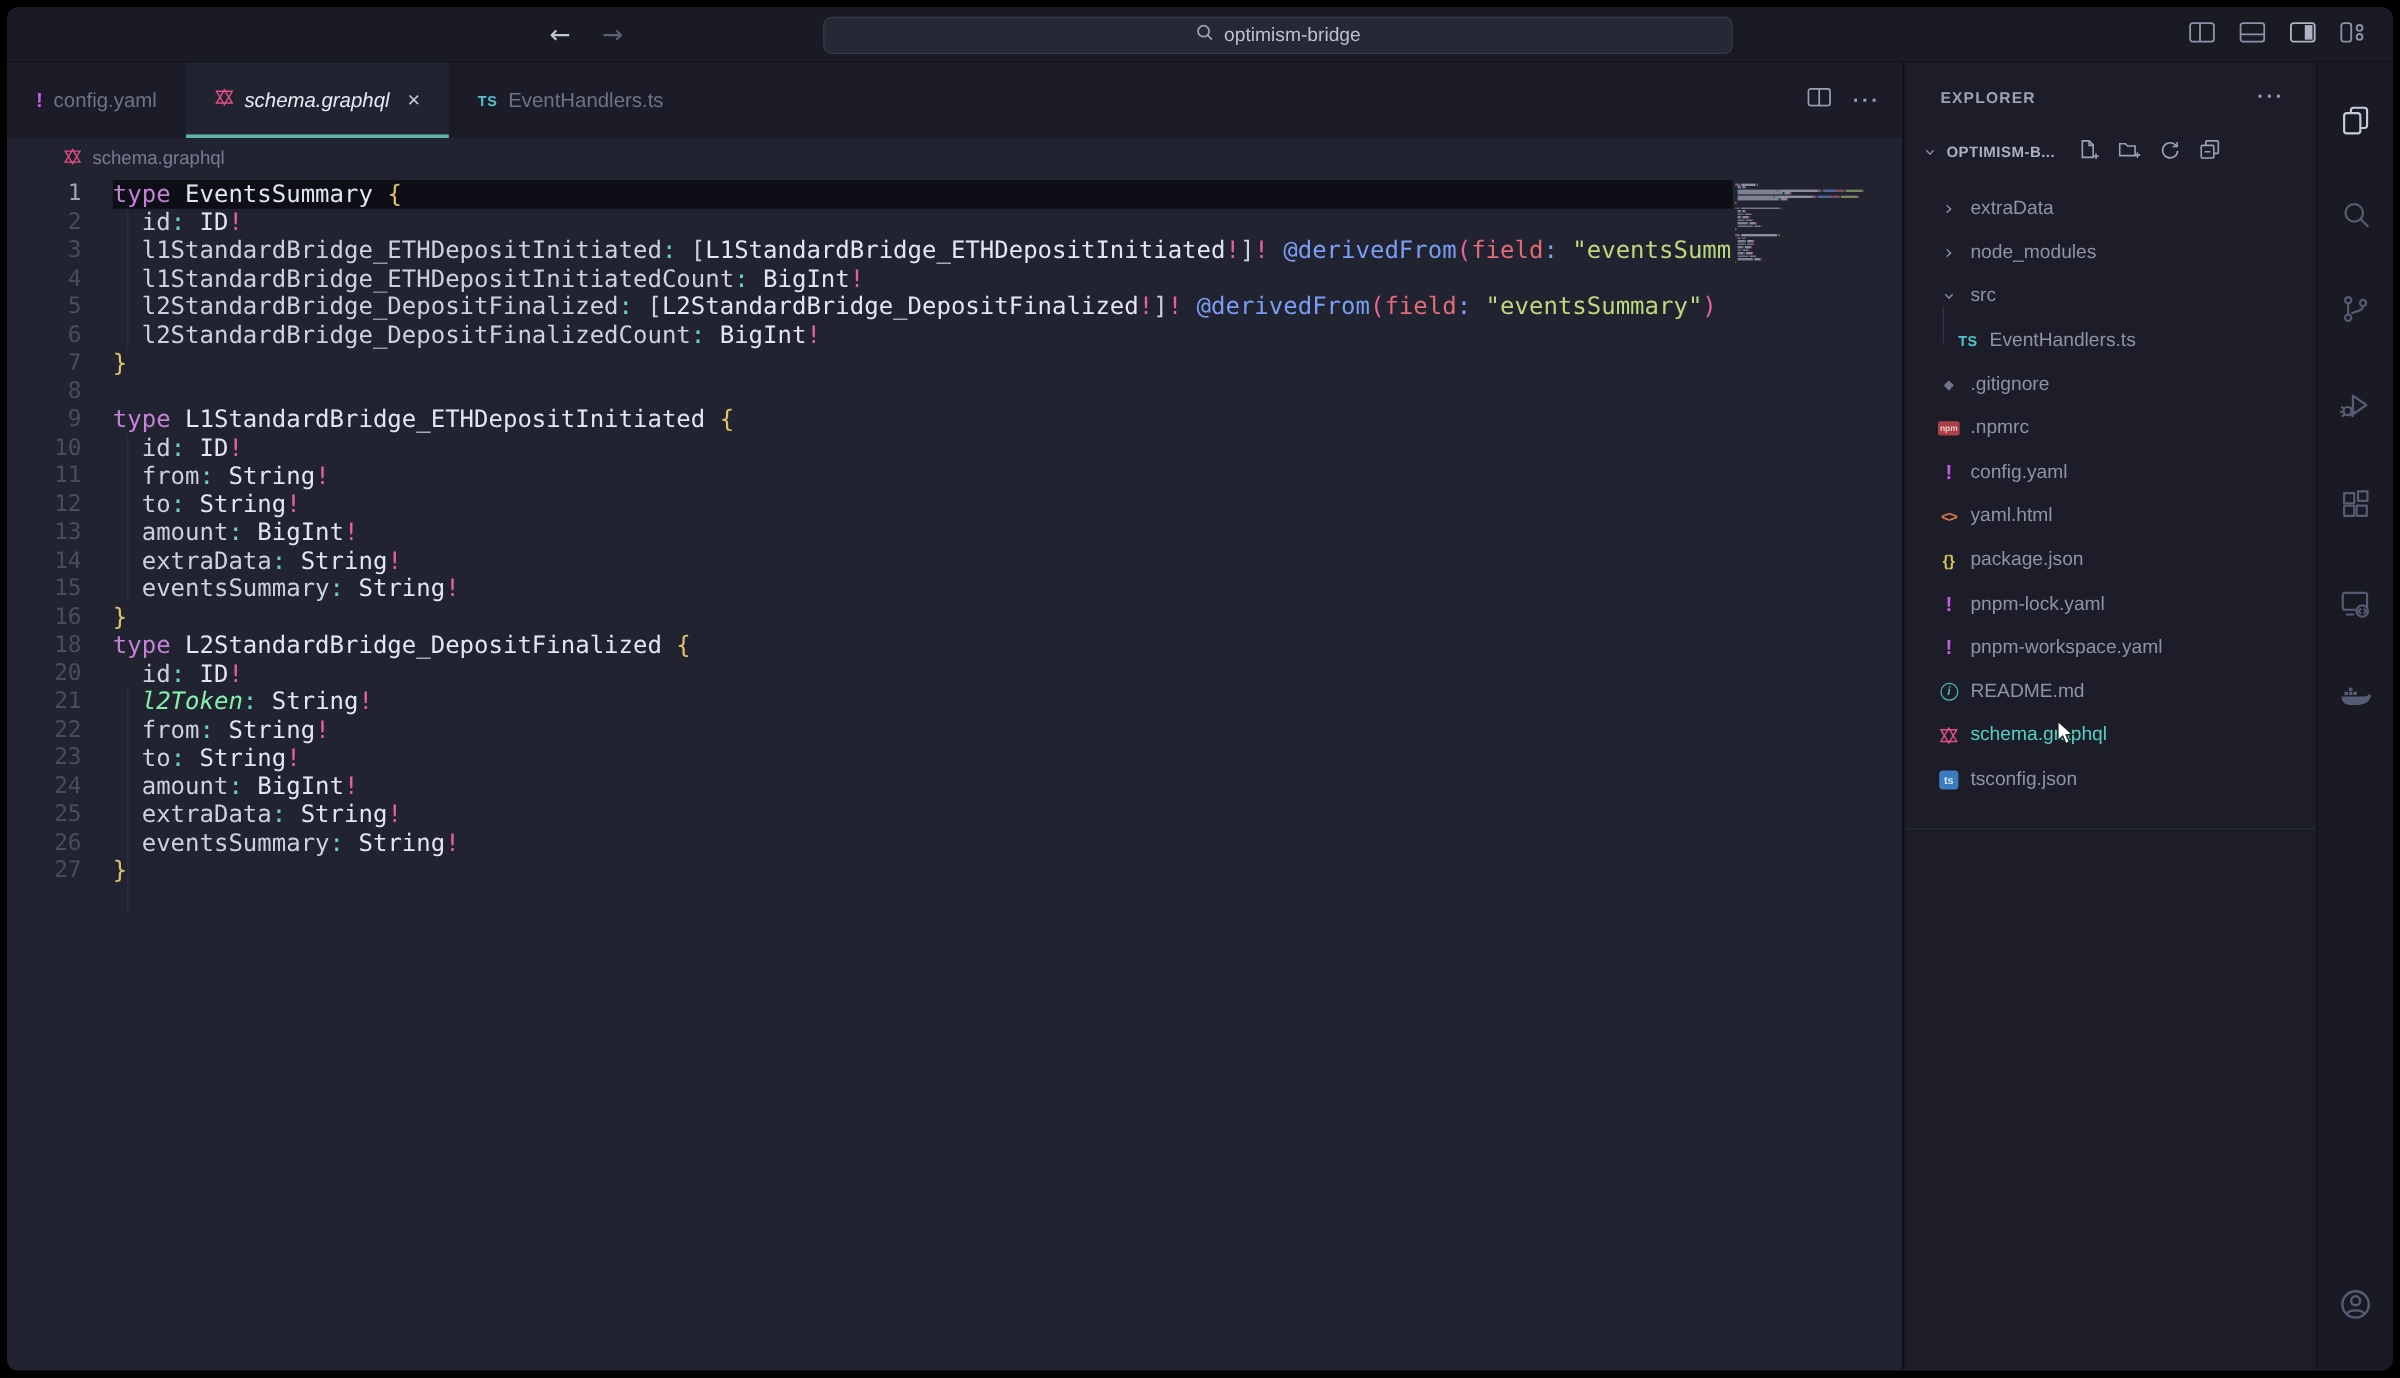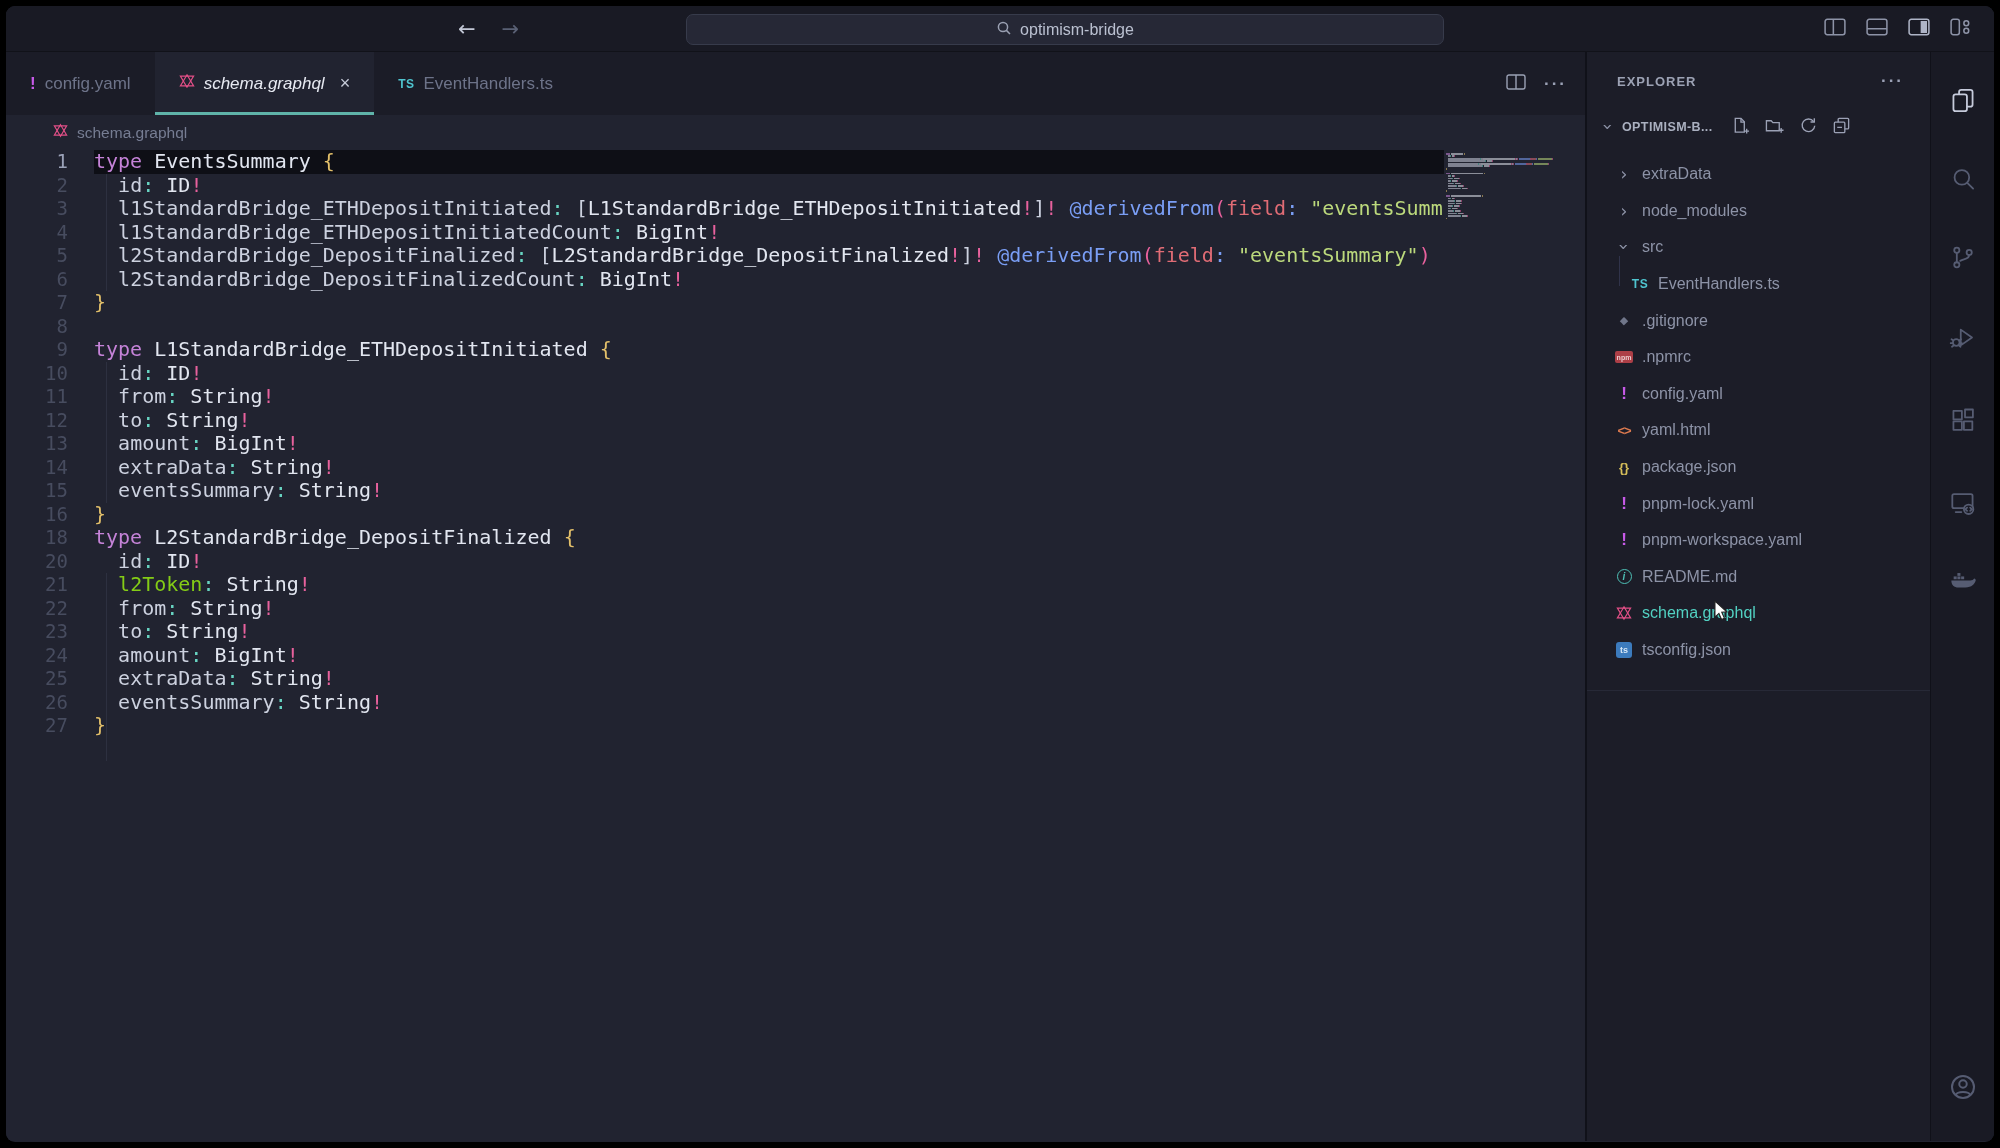--- a/index.html
+++ b/index.html
@@ -255,21 +255,21 @@
               <div class="line">
                 <span class="lnum">18</span>
                 <span class="lcode"><span style="color: rgb(197, 131, 216);">type</span><span style="color: rgb(204, 209, 223);"> </span><span style="color: rgb(226, 230, 240);">L2StandardBridge_DepositFinalized</span><span style="color: rgb(204, 209, 223);"> </span><span style="color: rgb(227, 192, 106);">{</span></span>
               </div>
               <div class="line">
                 <span class="lnum">20</span>
                 <span class="lcode"><span style="color: rgb(204, 209, 223);">  </span><span style="color: rgb(204, 209, 223);">id</span><span style="color: rgb(104, 212, 194);">:</span><span style="color: rgb(204, 209, 223);"> </span><span style="color: rgb(226, 230, 240);">ID</span><span style="color: rgb(232, 97, 157);">!</span></span>
               </div>
               <div class="line">
                 <span class="lnum">21</span>
-                <span class="lcode"><span style="color: rgb(204, 209, 223);">  </span><span style="color: #84cc16;">l2Token</span><span style="color: rgb(104, 212, 194);">:</span><span style="color: rgb(204, 209, 223);"> </span><span style="color: rgb(226, 230, 240);">String</span><span style="color: rgb(232, 97, 157);">!</span></span>
+                <span class="lcode"><span style="color: rgb(204, 209, 223);">  </span><span style="color: #86efac; font-style: italic;">l2Token</span><span style="color: rgb(104, 212, 194);">:</span><span style="color: rgb(204, 209, 223);"> </span><span style="color: rgb(226, 230, 240);">String</span><span style="color: rgb(232, 97, 157);">!</span></span>
               </div>
               <div class="line">
                 <span class="lnum">22</span>
                 <span class="lcode"><span style="color: rgb(204, 209, 223);">  </span><span style="color: rgb(204, 209, 223);">from</span><span style="color: rgb(104, 212, 194);">:</span><span style="color: rgb(204, 209, 223);"> </span><span style="color: rgb(226, 230, 240);">String</span><span style="color: rgb(232, 97, 157);">!</span></span>
               </div>
               <div class="line">
                 <span class="lnum">23</span>
                 <span class="lcode"><span style="color: rgb(204, 209, 223);">  </span><span style="color: rgb(204, 209, 223);">to</span><span style="color: rgb(104, 212, 194);">:</span><span style="color: rgb(204, 209, 223);"> </span><span style="color: rgb(226, 230, 240);">String</span><span style="color: rgb(232, 97, 157);">!</span></span>
               </div>
               <div class="line">

